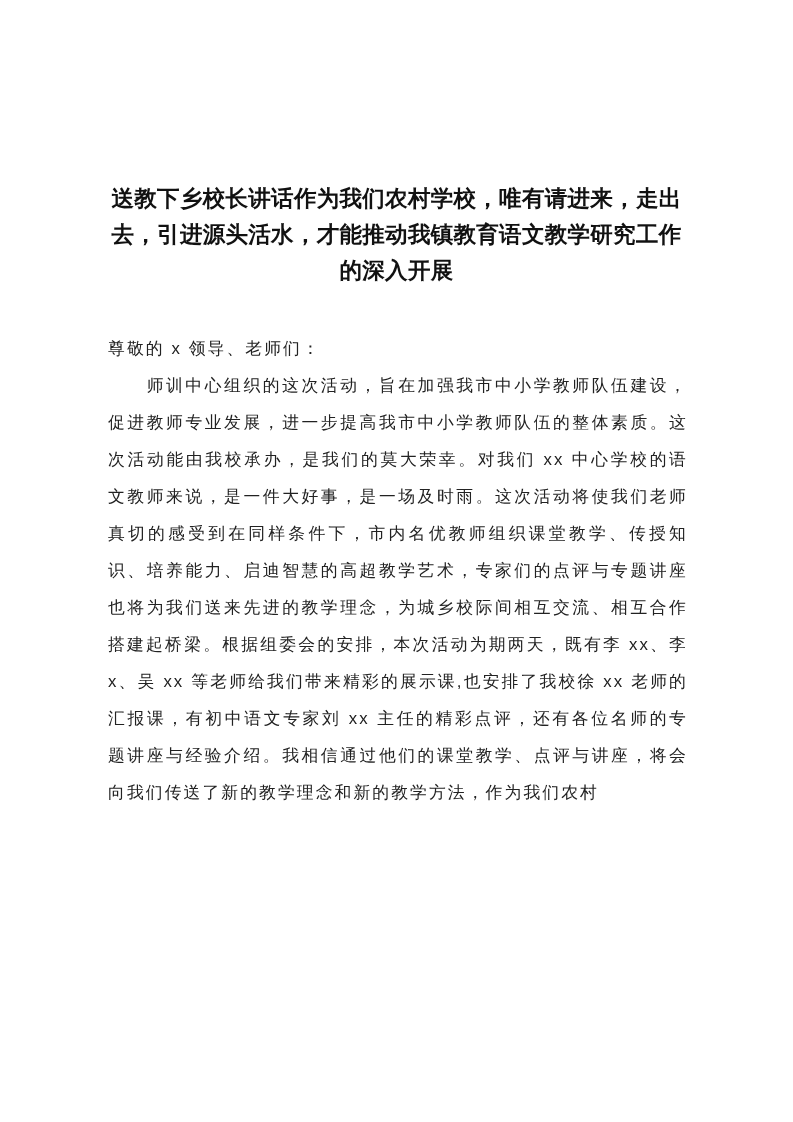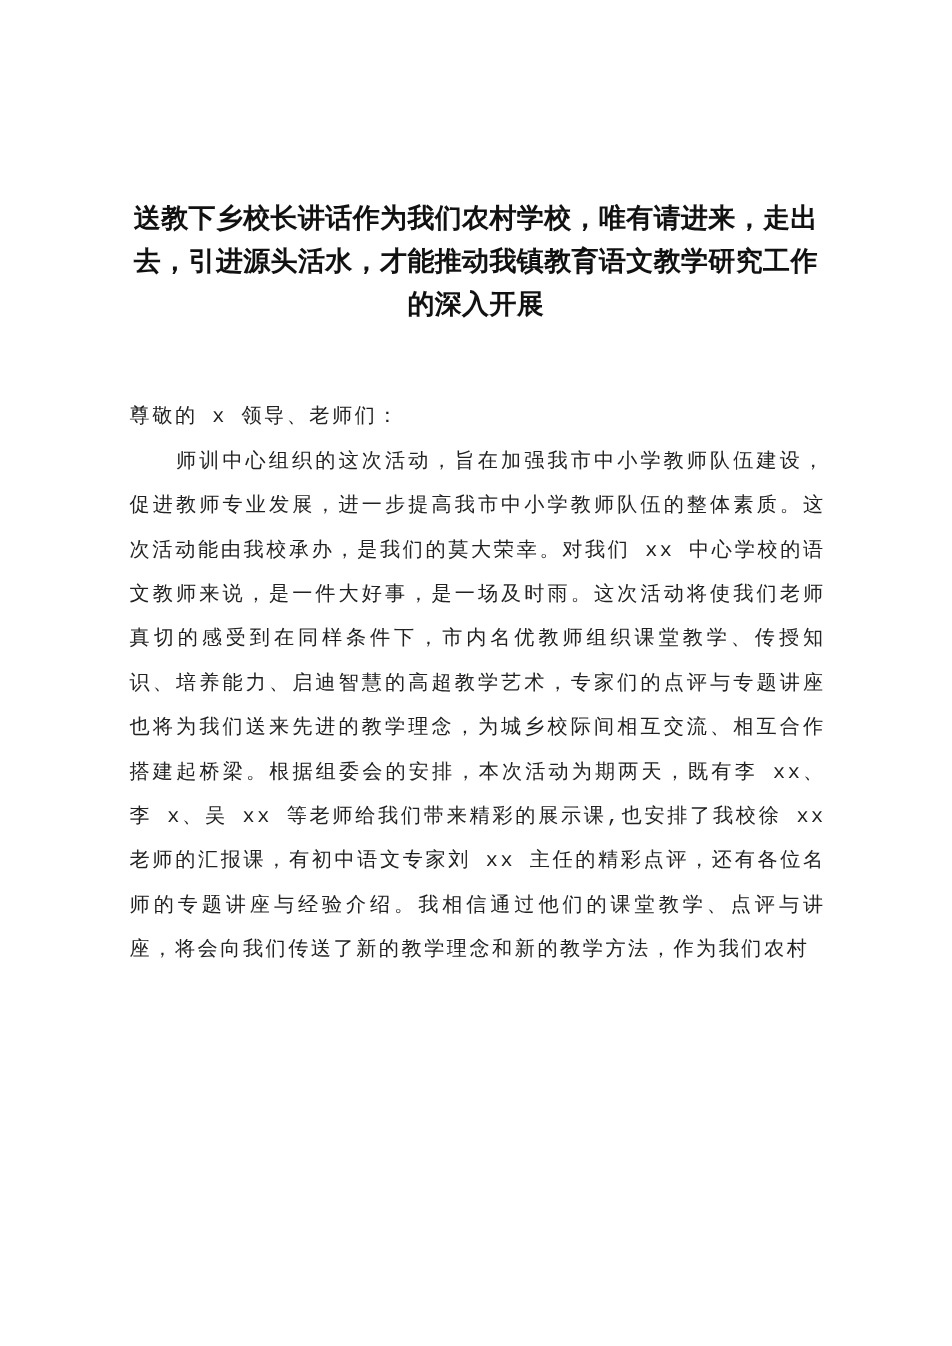--- a/index.html
+++ b/index.html
@@ -1,26 +1,26 @@
 <!DOCTYPE html>
 <html><head>
 <meta charset="utf-8">
 <style>
   html, body { margin: 0; padding: 0; background: #ffffff; }
   body { width: 793px; height: 1122px; position: relative; overflow: hidden; color: #111; }
   .page { position: absolute; left: 0; top: 0; width: 793px; height: 1122px; background: #fff; }
   .title {
-    position: absolute; left: 104px; top: 164px; width: 585px;
+    position: absolute; left: 104px; top: 180px; width: 585px;
     font-family: "DejaVu Sans", sans-serif; font-weight: bold;
     font-size: 22.5px; line-height: 36px; text-align: center;
     letter-spacing: 0.3px; color: #111;
   }
   .body {
     position: absolute; left: 108px; top: 330px; width: 580px;
-    font-family: Liberation Mono, monospace; font-size: 16.8px;
+    font-family: Liberation Sans, sans-serif; font-size: 16.8px;
     line-height: 37px; color: #222; text-align: justify;
     letter-spacing: 2.1px;
   }
   .body p { margin: 0; }
   .body p.indent { text-indent: 2.3em; }
   .salutation { margin-bottom: 0; }
 </style>
 </head>
 <body>
 

